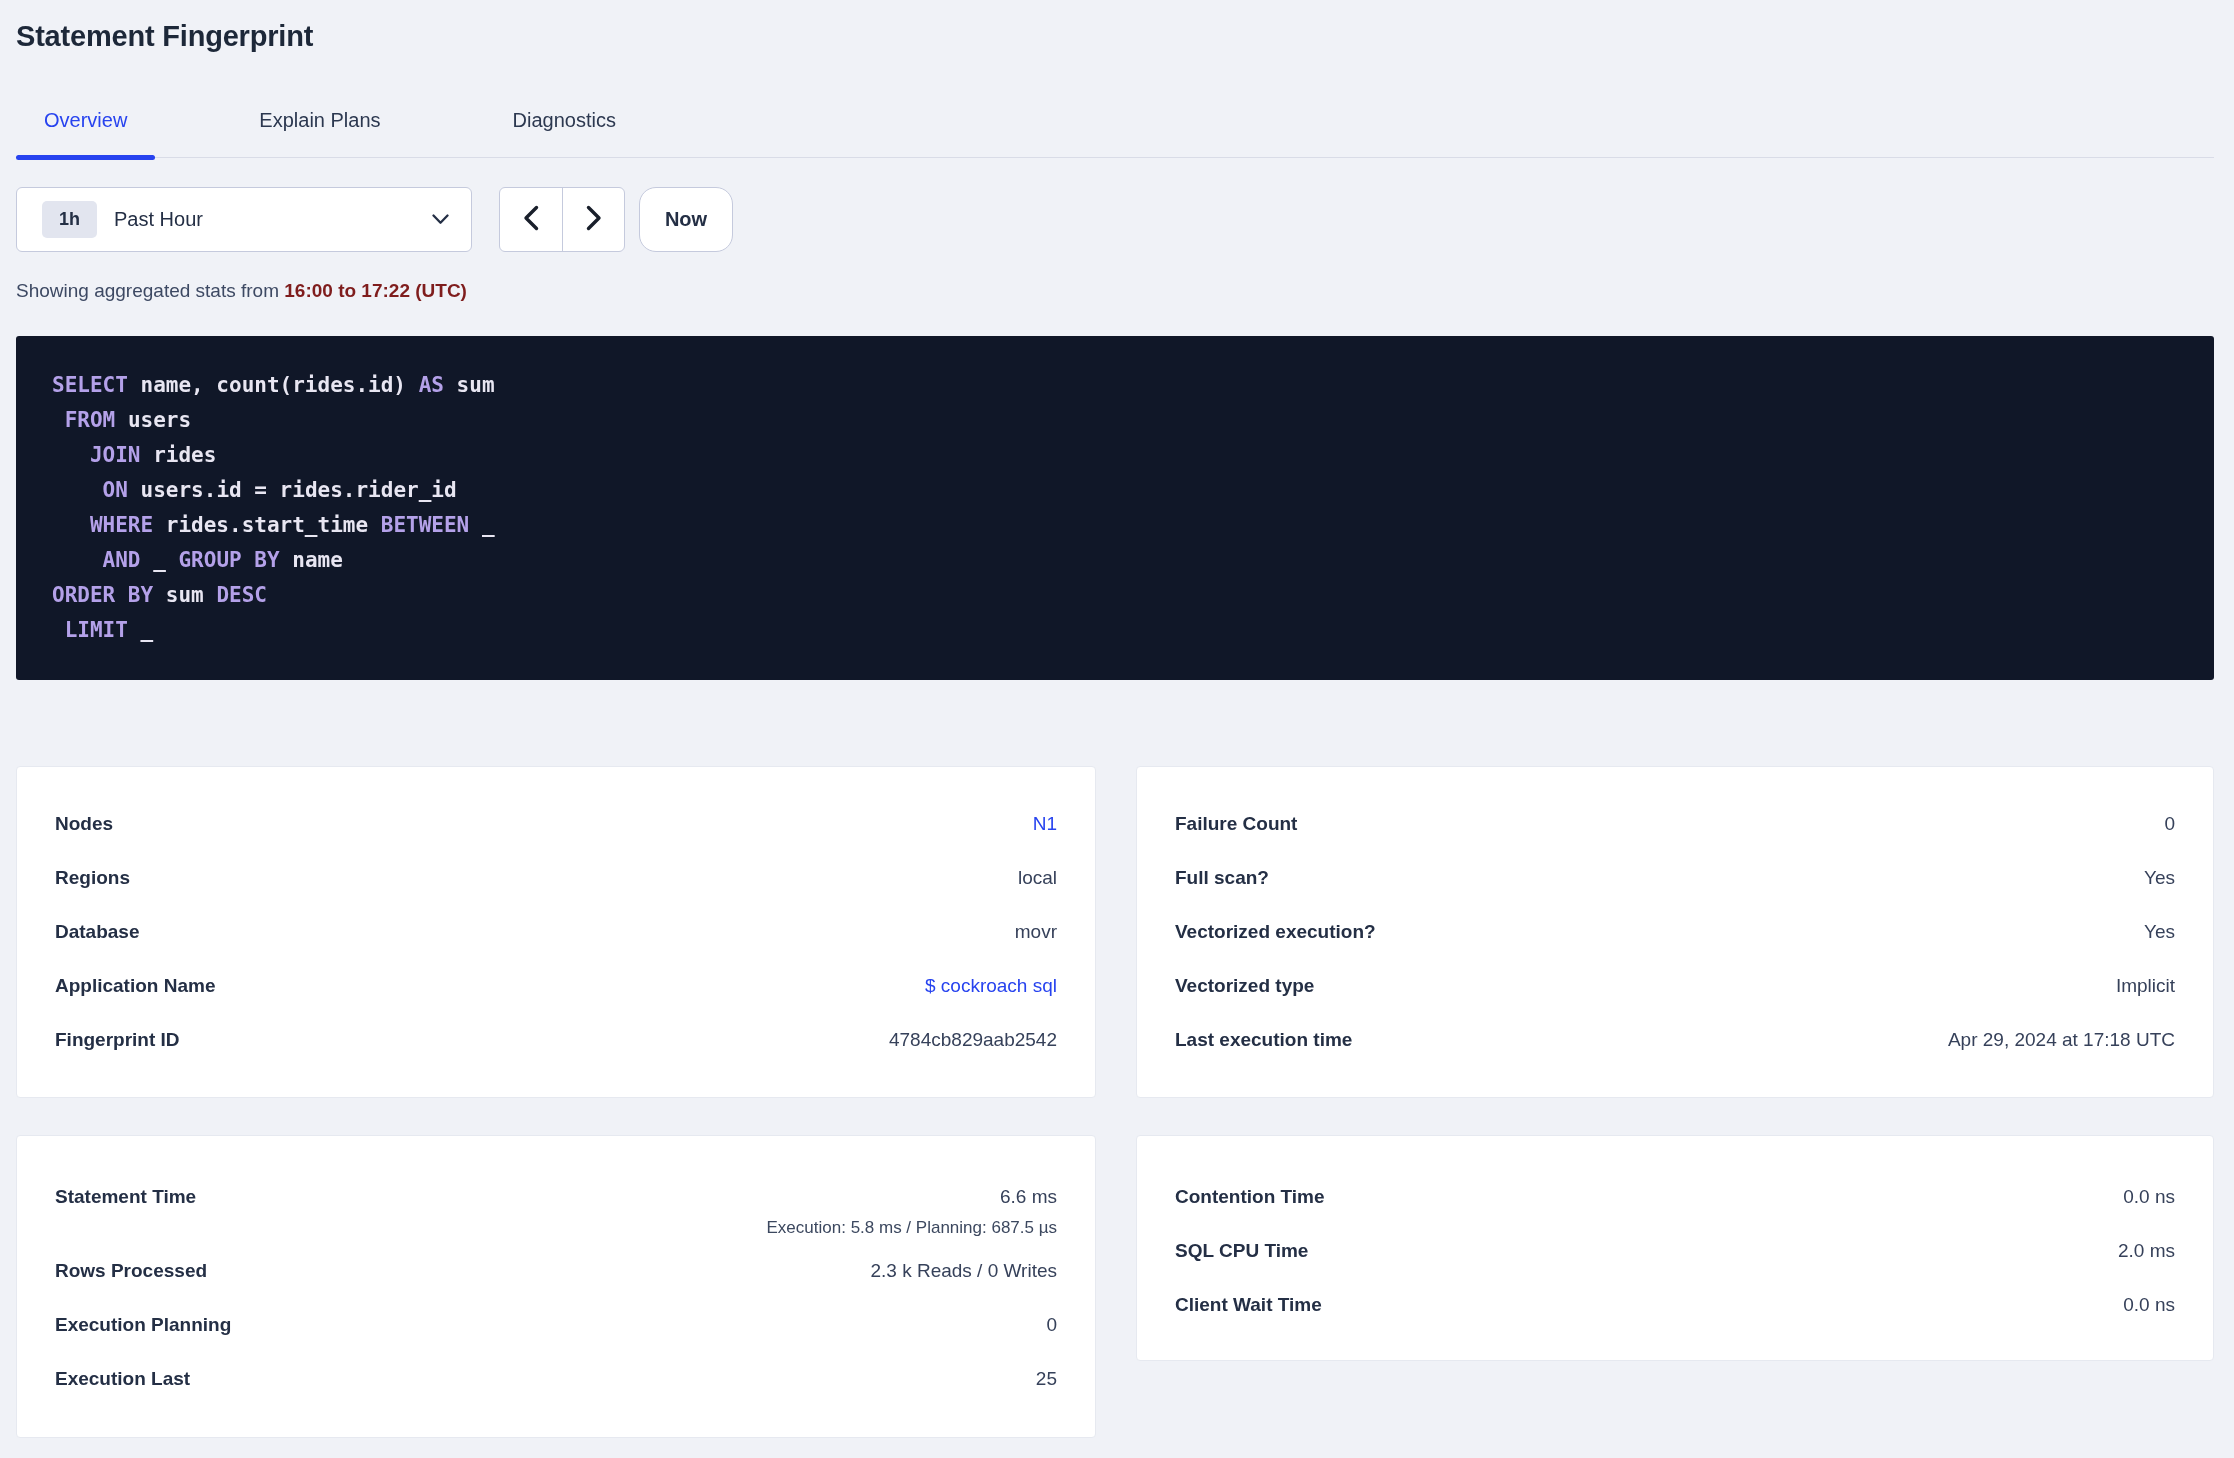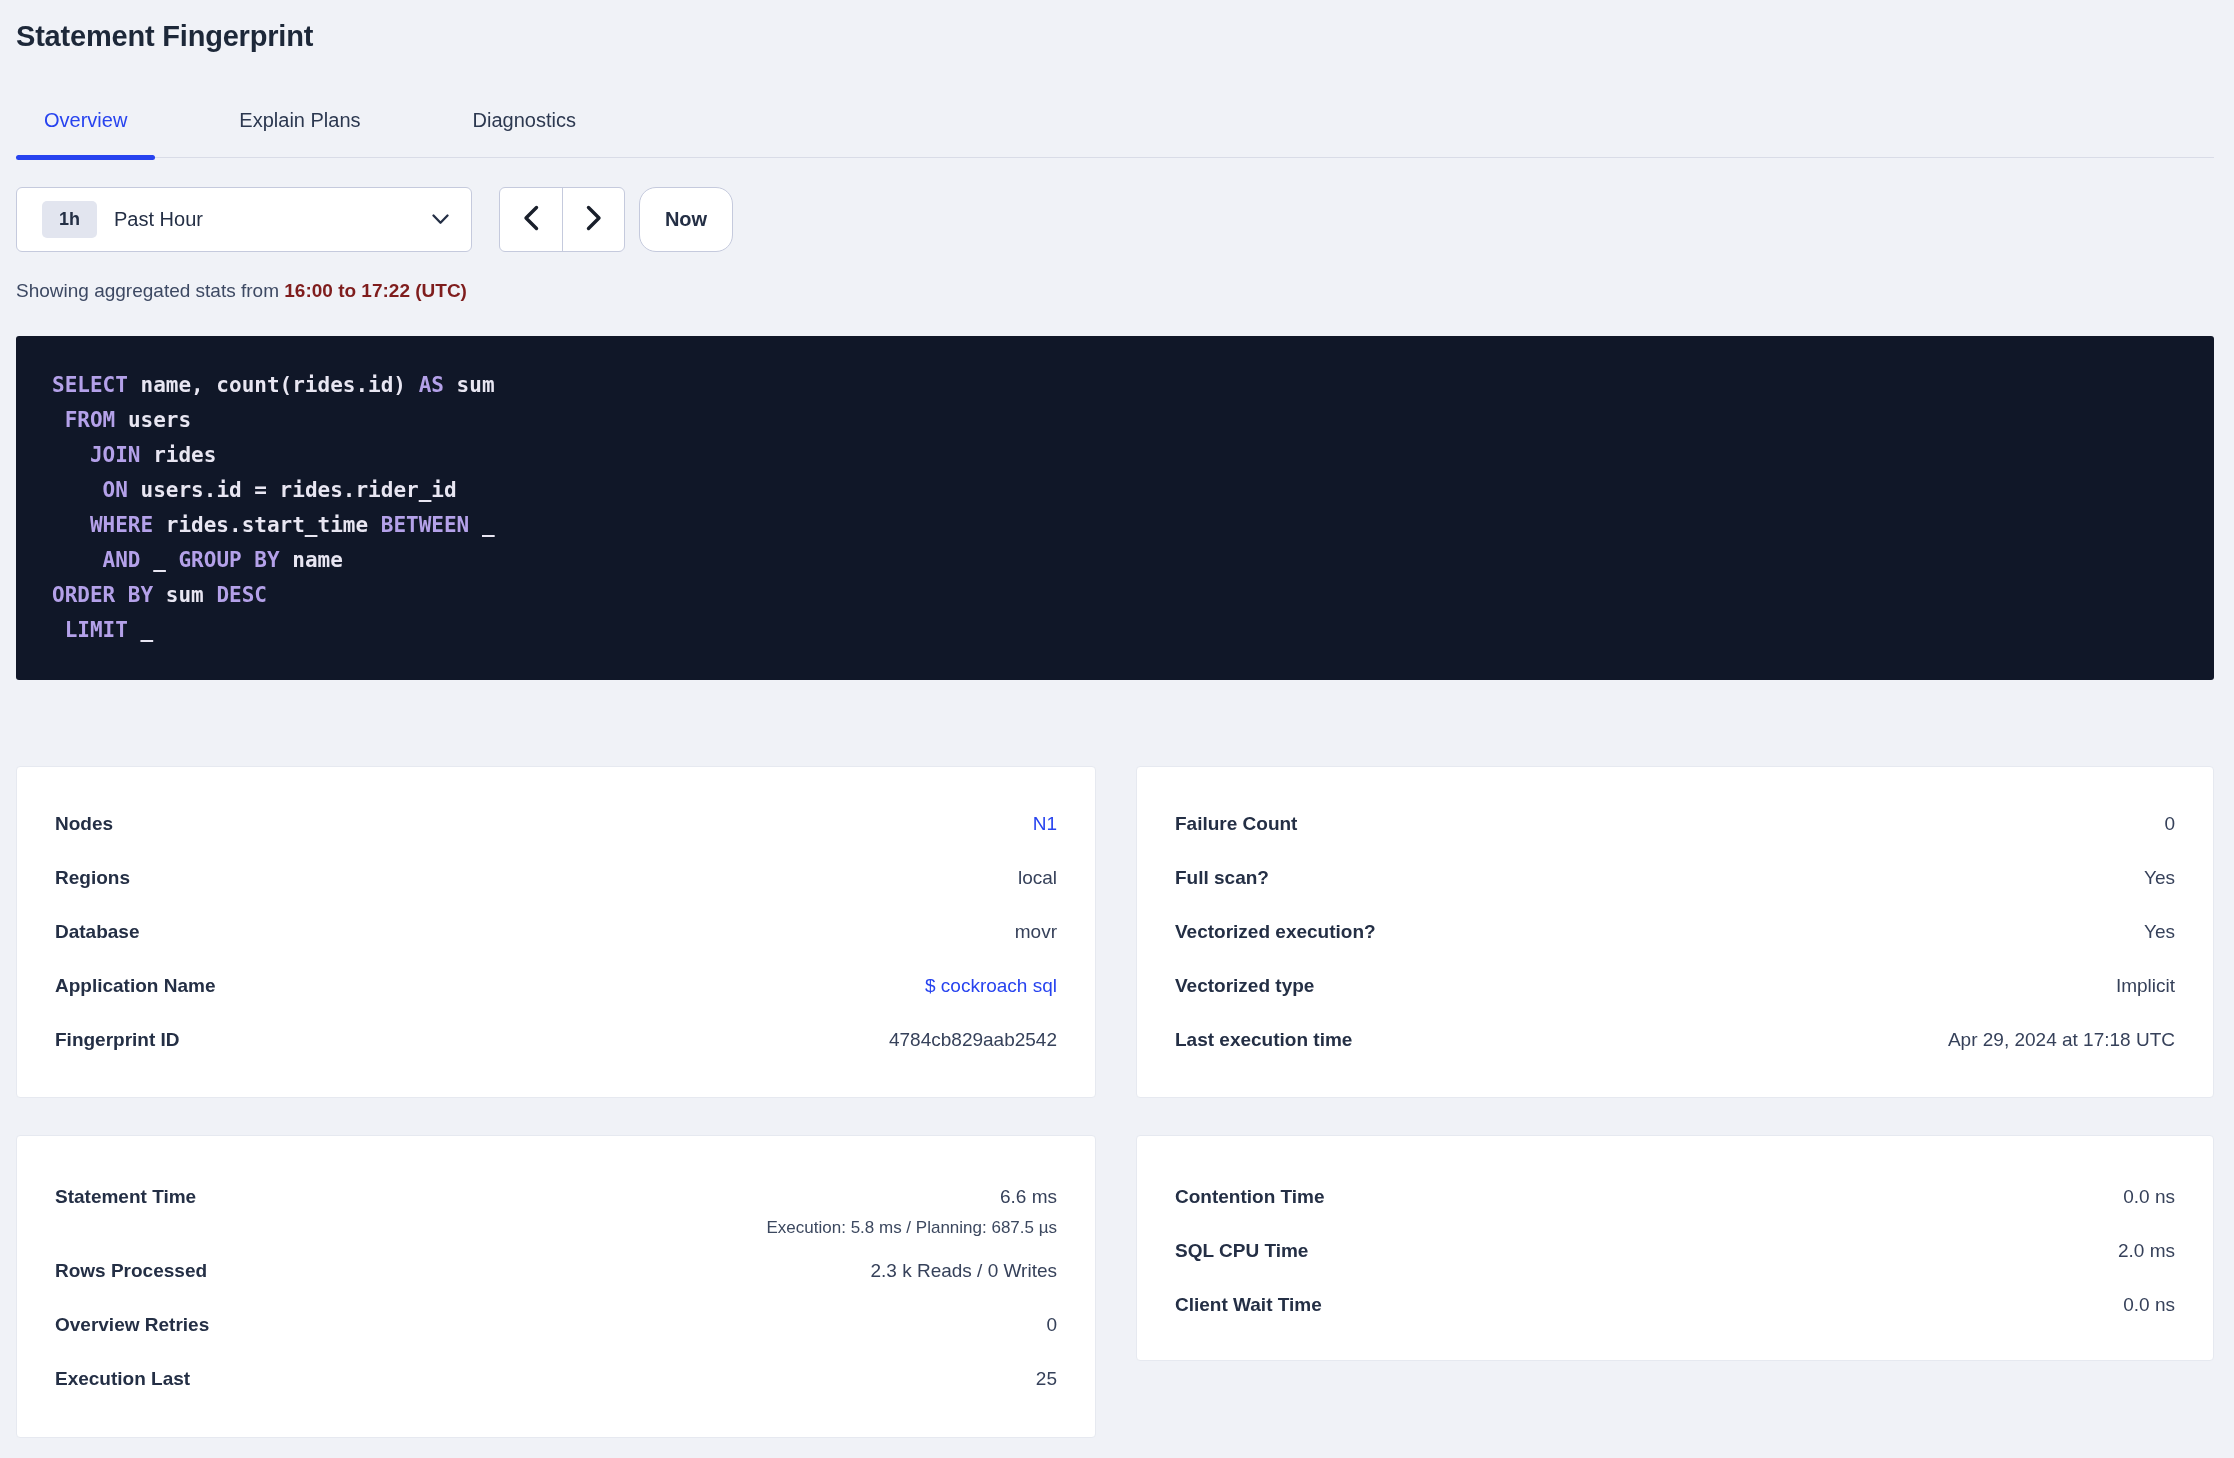--- a/index.html
+++ b/index.html
@@ -19,20 +19,21 @@
     font-weight: 700;
     color: #1d2839;
     letter-spacing: -0.2px;
   }
 
   
   .tabs {
     margin-top: 55px;
     border-bottom: 1px solid #d9dce7;
     display: flex;
+    gap: 20px;
   }
   .tab {
     position: relative;
     padding: 0 28px 25px 28px;
     font-size: 20px;
     line-height: 24px;
     color: #2c3850;
     cursor: pointer;
     margin-right: 56px;
   }
@@ -262,21 +263,21 @@
           <span class="kv-label">Statement Time</span>
           <span class="kv-value">6.6 ms</span>
         </div>
         <div class="kv-subvalue">Execution: 5.8 ms / Planning: 687.5 µs</div>
       </div>
       <div class="kv-row">
         <span class="kv-label">Rows Processed</span>
         <span class="kv-value">2.3 k Reads / 0 Writes</span>
       </div>
       <div class="kv-row">
-        <span class="kv-label">Overview Retries</span>
+        <span class="kv-label">Execution Planning</span>
         <span class="kv-value">0</span>
       </div>
       <div class="kv-row">
         <span class="kv-label">Execution Last</span>
         <span class="kv-value">25</span>
       </div>
     </section>
 
     <section class="card pad-short">
       <div class="kv-row">

